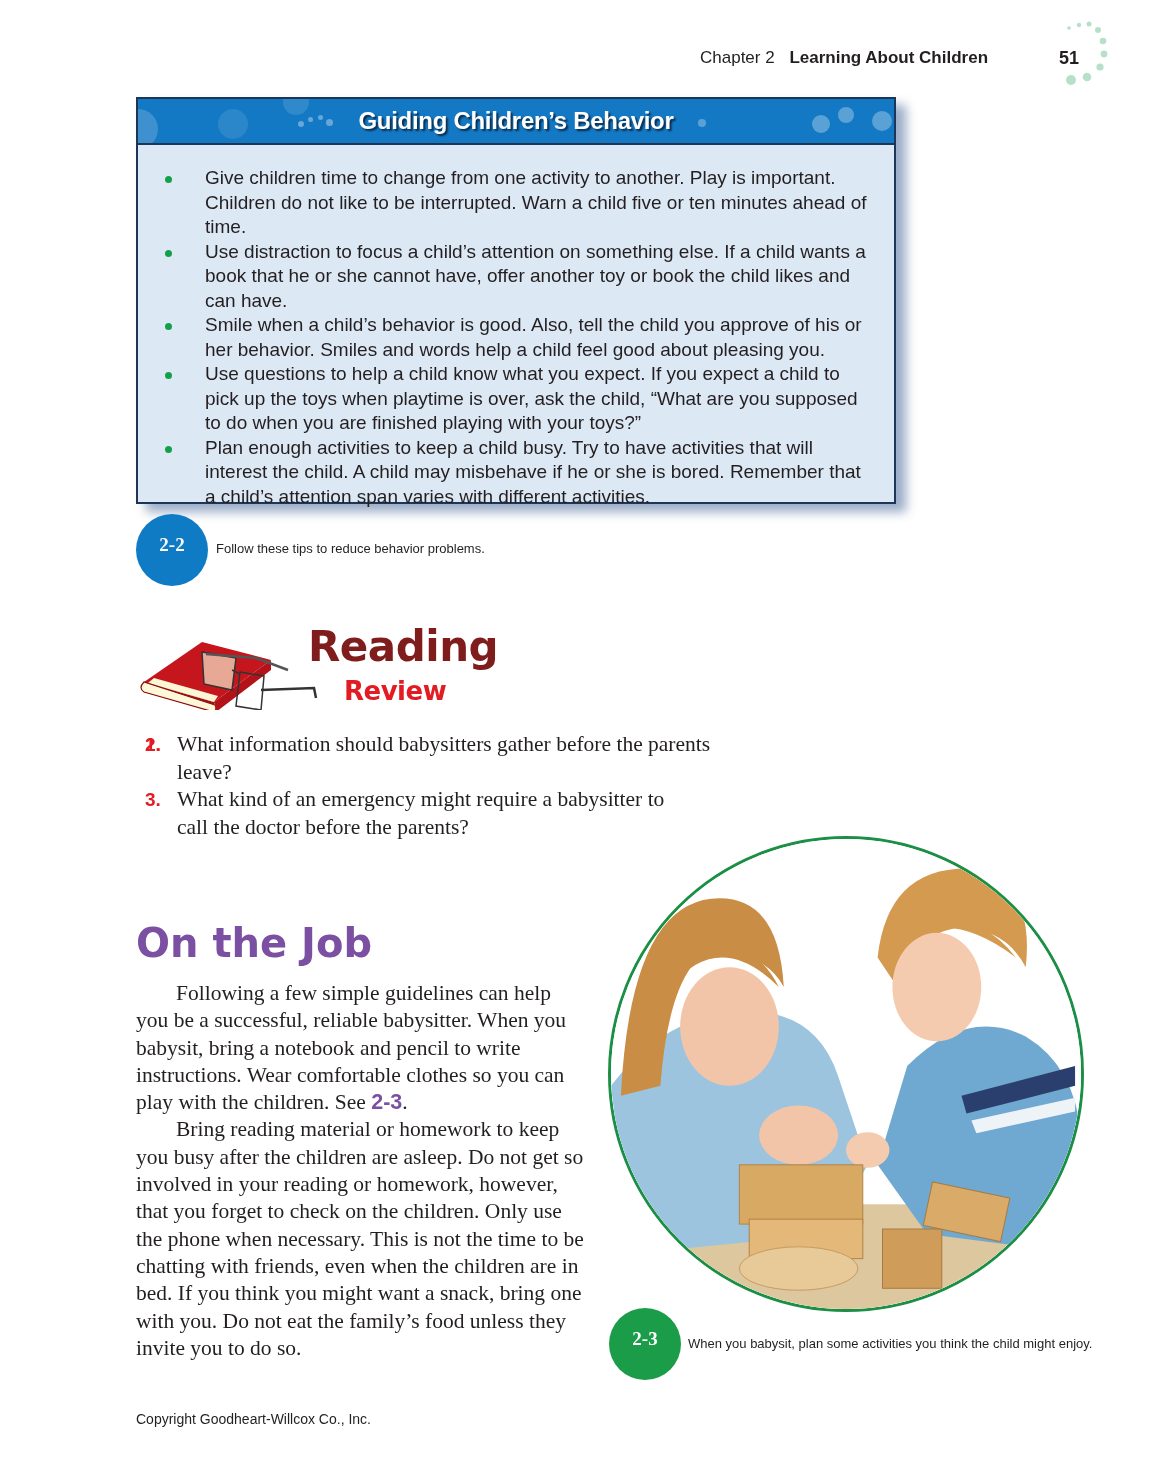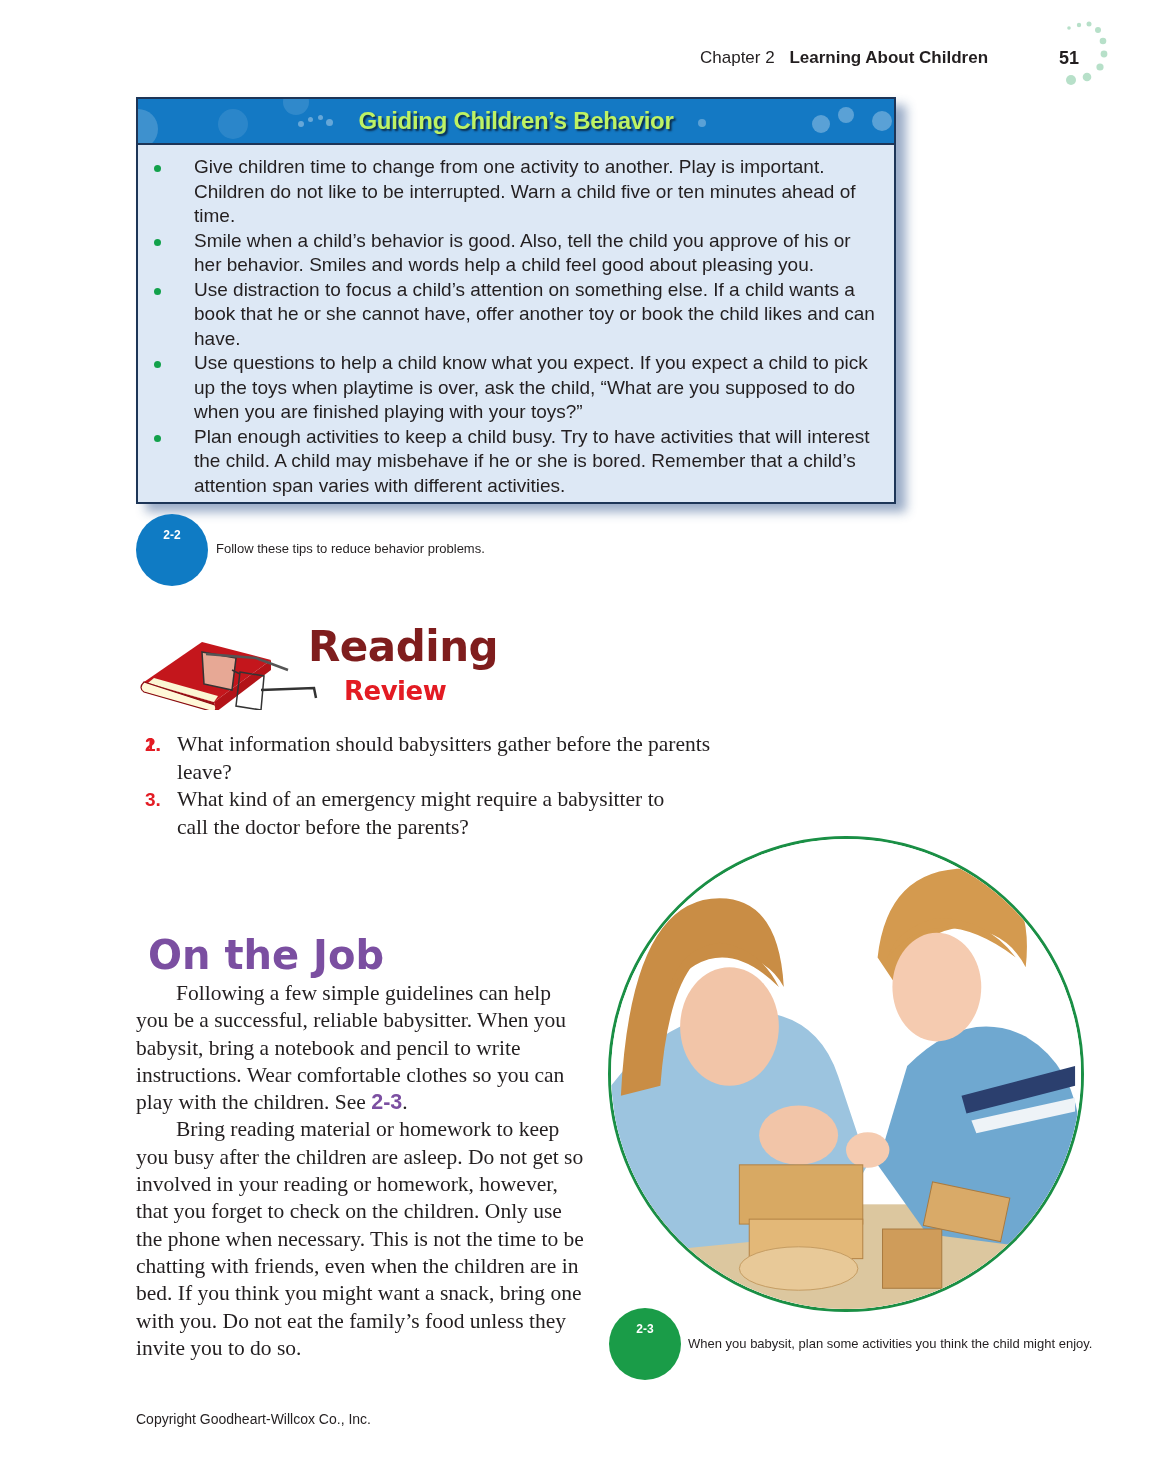--- a/index.html
+++ b/index.html
@@ -9,45 +9,45 @@
   .running-head { position: absolute; top: 48px; left: 700px; font-size: 17px; color: #231f20; white-space: nowrap; }
   .running-head .chap { font-weight: normal; text-align: right; }
   .running-head .title { font-weight: bold; margin-left: 10px; }
   .page-num { position: absolute; top: 48px; left: 1059px; font-size: 18px; font-weight: bold; }
   .dots { position: absolute; left: 1060px; top: 16px; width: 60px; height: 80px; }
 
   
   .box { position: absolute; left: 136px; top: 97px; width: 756px; height: 403px; border: 2px solid #1d3557; box-shadow: 10px 8px 10px rgba(30,70,130,0.45); background: #dde8f5; }
   .box-header { position: relative; height: 44px; background: #1479c4; border-bottom: 2px solid #1d3557; overflow: hidden; }
   .box-header .bubble { position: absolute; border-radius: 50%; background: rgba(255,255,255,0.18); }
-  .box-title { position: absolute; left: 0; right: 0; top: 8px; text-align: center; color: #bef264; font-size: 24px; font-weight: bold; text-shadow: 2px 2px 2px #0b2b4a; letter-spacing: -0.3px; }
-  .box-list { list-style: none; margin: 4px; padding: 6px 0 0 0; }
+  .box-title { position: absolute; left: 0; right: 0; top: 8px; text-align: center; color: #ffffff; font-size: 24px; font-weight: bold; text-shadow: 2px 2px 2px #0b2b4a; letter-spacing: -0.3px; }
+  .box-list { list-style: none; margin: 15px; padding: 6px 0 0 0; }
   .box-list li { position: relative; padding-left: 52px; padding-right: 10px; font-size: 19px; line-height: 24.5px; color: #231f20; }
   .box-list li .bullet { position: absolute; left: 12px; top: 10px; width: 7px; height: 7px; border-radius: 50%; background: #12a14b; }
 
   
-  .badge { position: absolute; width: 72px; height: 72px; border-radius: 50%; color: #fff; font-weight: bold; font-size: 12px; display: flex; align-items: flex-start; justify-content: center; padding-top: 2px; box-sizing: border-box; }
+  .badge { position: absolute; width: 72px; height: 72px; border-radius: 50%; color: #fff; font-weight: bold; font-size: 19px; display: flex; align-items: flex-start; justify-content: center; padding-top: 8px; box-sizing: border-box; font-family: Liberation Serif, serif; }
   .badge span { margin-top: 12px; }
   .badge-22 { left: 136px; top: 514px; background: #0f7bc4; }
   .badge-23 { left: 609px; top: 1308px; background: #1a9c48; }
   .caption { position: absolute; font-size: 13px; line-height: 24px; color: #231f20; }
   .caption-22 { left: 216px; top: 537px; }
   .caption-23 { left: 688px; top: 1332px; width: 420px; }
 
   
   .rr-icon { position: absolute; left: 136px; top: 630px; width: 195px; height: 80px; }
   .rr-title1 { position: absolute; left: 308px; top: 622px; font-size: 42px; font-weight: bold; color: #7f1d1d; font-family: "DejaVu Sans", sans-serif; letter-spacing: -0.5px; }
   .rr-title2 { position: absolute; left: 344px; top: 676px; font-size: 26px; font-weight: bold; color: #e31b23; font-family: "DejaVu Sans", sans-serif; letter-spacing: -0.5px; }
   .questions { position: absolute; left: 140px; top: 731px; margin: 0; padding: 0; list-style: none; font-family: "Liberation Serif", serif; font-size: 21.5px; line-height: 27.5px; color: #231f20; }
   .questions li { position: relative; padding-left: 37px; }
   .questions li .num { position: absolute; left: 5px; top: 0; font-family: "Liberation Sans", sans-serif; font-weight: bold; color: #e31b23; font-size: 19px; }
   .q1 { width: 760px; } .q2 { width: 560px; } .q3 { width: 500px; }
 
   
-  .section-heading { position: absolute; left: 136px; top: 920px; font-size: 40px; font-weight: bold; color: #7b4fa1; font-family: "DejaVu Sans", sans-serif; letter-spacing: 0px; margin: 12px; }
+  .section-heading { position: absolute; left: 136px; top: 920px; font-size: 40px; font-weight: bold; color: #7b4fa1; font-family: "DejaVu Sans", sans-serif; letter-spacing: 0px; margin: 0; }
   .body-text { position: absolute; left: 136px; top: 980px; width: 450px; font-family: "Liberation Serif", serif; font-size: 21.5px; line-height: 27.3px; color: #231f20; }
   .body-text p { margin: 0; text-indent: 40px; }
   .ref { color: #7b4fa1; font-weight: bold; font-family: "Liberation Sans", sans-serif; }
 
   
   .photo { position: absolute; left: 608px; top: 836px; width: 476px; height: 476px; border-radius: 50%; border: 3px solid #1a8f45; box-sizing: border-box; overflow: hidden; background: #ffffff; }
 
   .copyright { position: absolute; left: 136px; top: 1411px; font-size: 14px; color: #231f20; }
 </style>
 </head>
@@ -80,22 +80,22 @@
     <div class="bubble" style="left:180px;top:16px;width:5px;height:5px;background:rgba(255,255,255,0.35)"></div>
     <div class="bubble" style="left:188px;top:20px;width:7px;height:7px;background:rgba(255,255,255,0.35)"></div>
     <div class="bubble" style="left:560px;top:20px;width:8px;height:8px;background:rgba(255,255,255,0.3)"></div>
     <div class="bubble" style="left:674px;top:16px;width:18px;height:18px;background:rgba(255,255,255,0.3)"></div>
     <div class="bubble" style="left:700px;top:8px;width:16px;height:16px;background:rgba(255,255,255,0.3)"></div>
     <div class="bubble" style="left:734px;top:12px;width:20px;height:20px;background:rgba(255,255,255,0.3)"></div>
     <div class="box-title">Guiding Children’s Behavior</div>
   </div>
   <ul class="box-list">
     <li><span class="bullet"></span><span>Give children time to change from one activity to another. Play is important. Children do not like to be interrupted. Warn a child five or ten minutes ahead of time.</span></li>
+    <li><span class="bullet"></span><span>Use distraction to focus a child’s attention on something else. If a child wants a book that he or she cannot have, offer another toy or book the child likes and can have.</span></li>
     <li><span class="bullet"></span><span>Smile when a child’s behavior is good. Also, tell the child you approve of his or her behavior. Smiles and words help a child feel good about pleasing you.</span></li>
-    <li><span class="bullet"></span><span>Use distraction to focus a child’s attention on something else. If a child wants a book that he or she cannot have, offer another toy or book the child likes and can have.</span></li>
     <li><span class="bullet"></span><span>Use questions to help a child know what you expect. If you expect a child to pick up the toys when playtime is over, ask the child, “What are you supposed to do when you are finished playing with your toys?”</span></li>
     <li><span class="bullet"></span><span>Plan enough activities to keep a child busy. Try to have activities that will interest the child. A child may misbehave if he or she is bored. Remember that a child’s attention span varies with different activities.</span></li>
   </ul>
 </div>
 
 <div class="badge badge-22">
     <span>2-2</span>
   </div>
 <div class="caption caption-22">Follow these tips to reduce behavior problems.</div>
 

